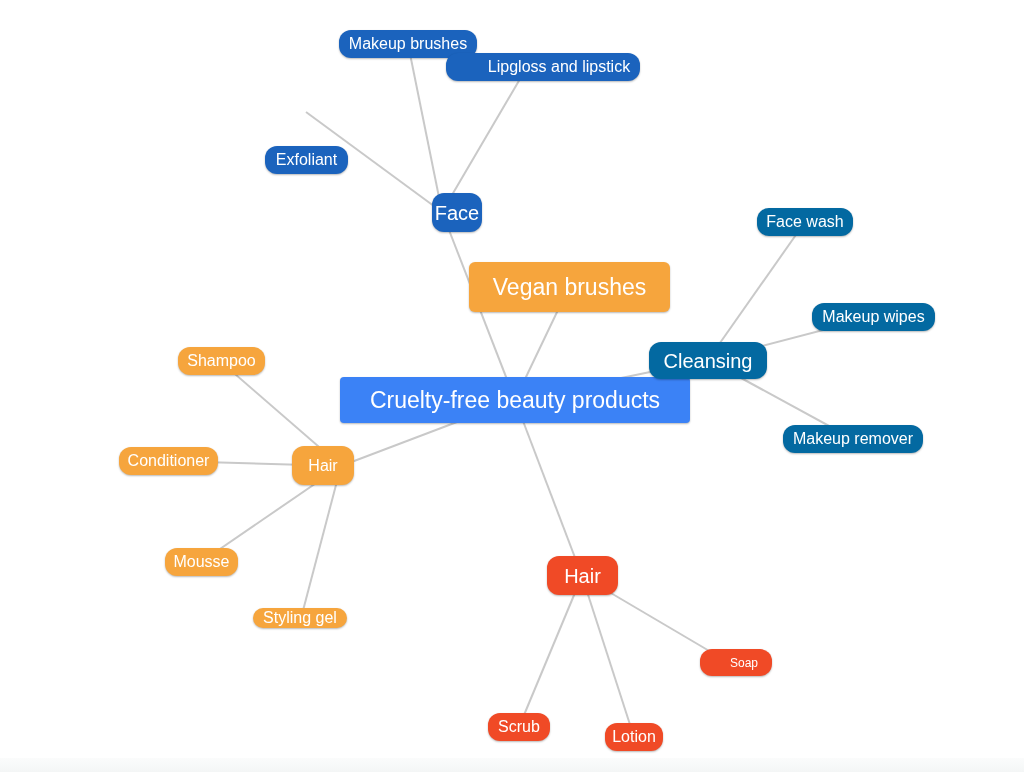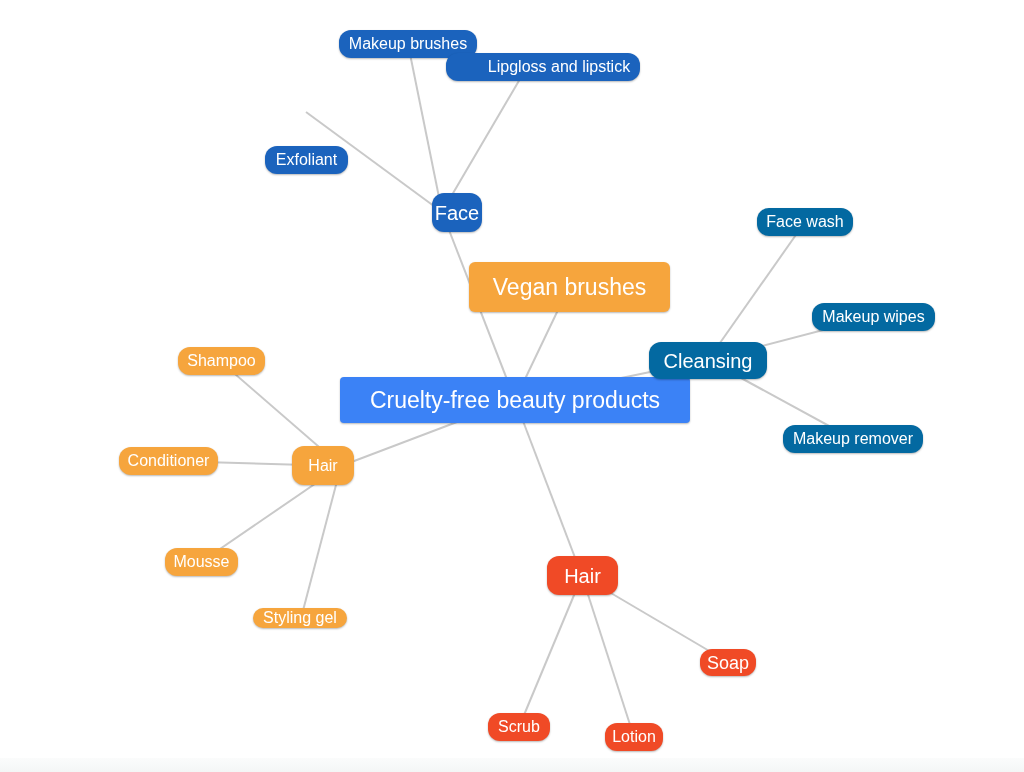--- a/index.html
+++ b/index.html
@@ -43,21 +43,21 @@
   #n-makeup-wipes   { left: 812px; top: 303px; width: 123px; height: 28px; font-size: 16px; }
   #n-makeup-remover { left: 783px; top: 425px; width: 140px; height: 28px; font-size: 16px; }
 
   #n-hair           { left: 292px; top: 446px; width:  62px; height: 39px; font-size: 16px; }
   #n-shampoo        { left: 178px; top: 347px; width:  87px; height: 28px; font-size: 16px; }
   #n-conditioner    { left: 119px; top: 447px; width:  99px; height: 28px; font-size: 16px; }
   #n-mousse         { left: 165px; top: 548px; width:  73px; height: 28px; font-size: 16px; }
   #n-styling-gel    { left: 253px; top: 608px; width:  94px; height: 20px; font-size: 16px; }
 
   #n-body           { left: 547px; top: 556px; width:  71px; height: 39px; font-size: 20px; }
-  #n-soap           { left: 700px; top: 649px; width:  56px; height: 27px; font-size: 18px; }
+  #n-soap           { left: 700px; top: 649px; width:  56px; height: 27px; font-size: 12px; padding-left: 16px; }
   #n-scrub          { left: 488px; top: 713px; width:  62px; height: 28px; font-size: 16px; }
   #n-lotion         { left: 605px; top: 723px; width:  58px; height: 28px; font-size: 16px; }
 
   .bottom-strip {
     position: absolute; left: 0; bottom: 0; width: 1024px; height: 14px;
     background: linear-gradient(#fbfcfc, #f4f6f6);
   }
 </style>
 </head>
 <body>

